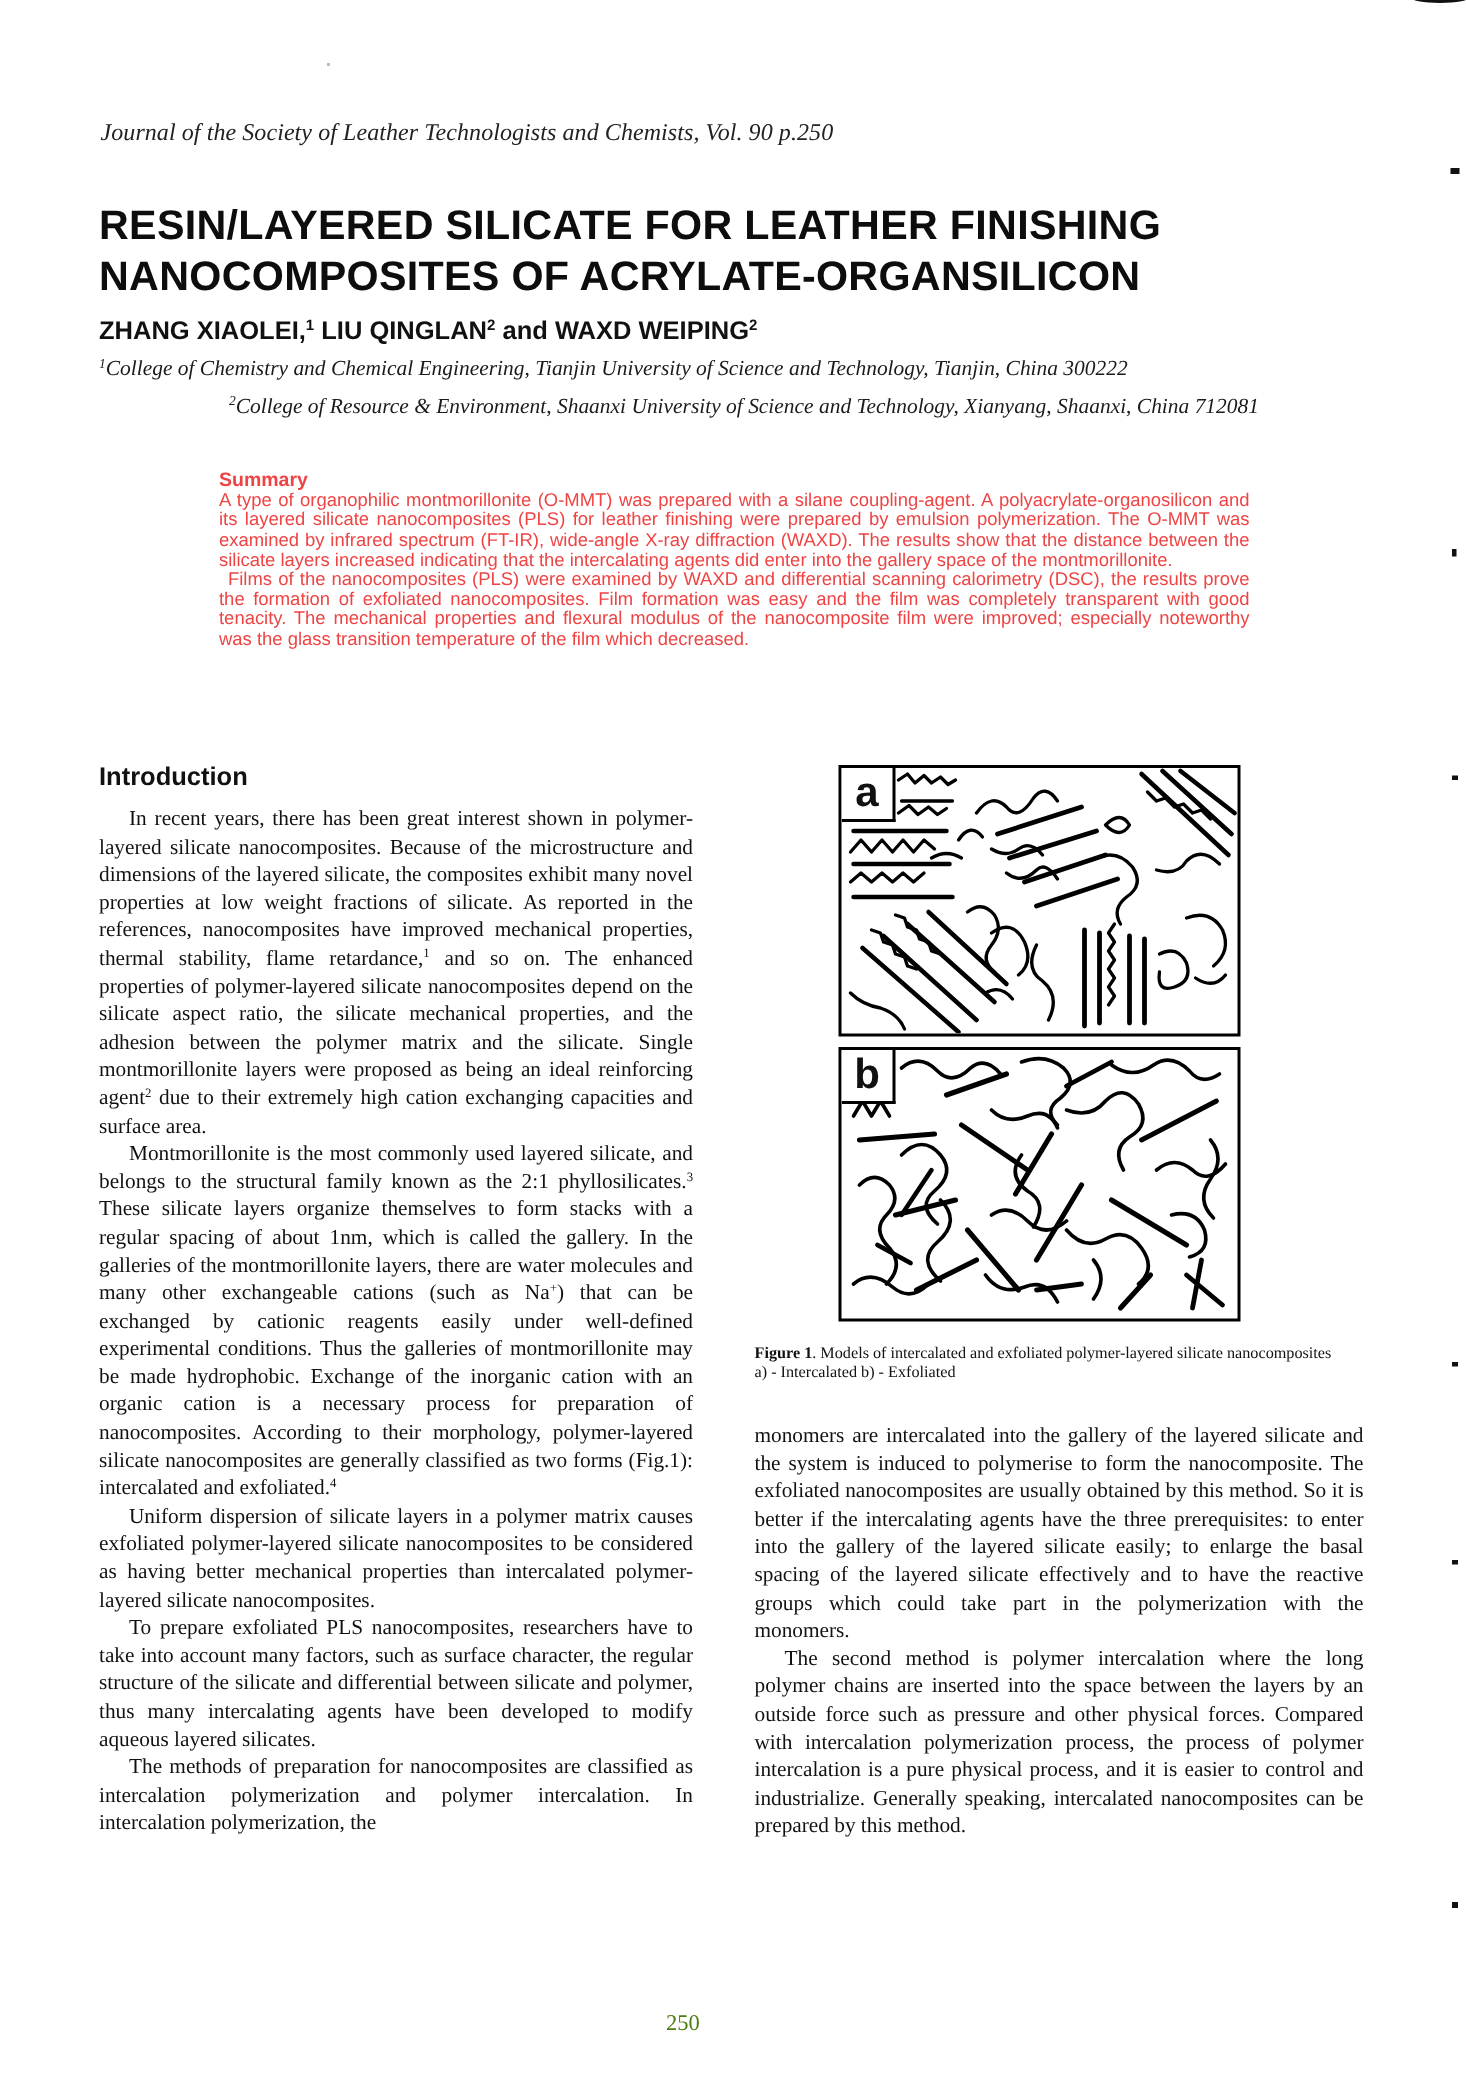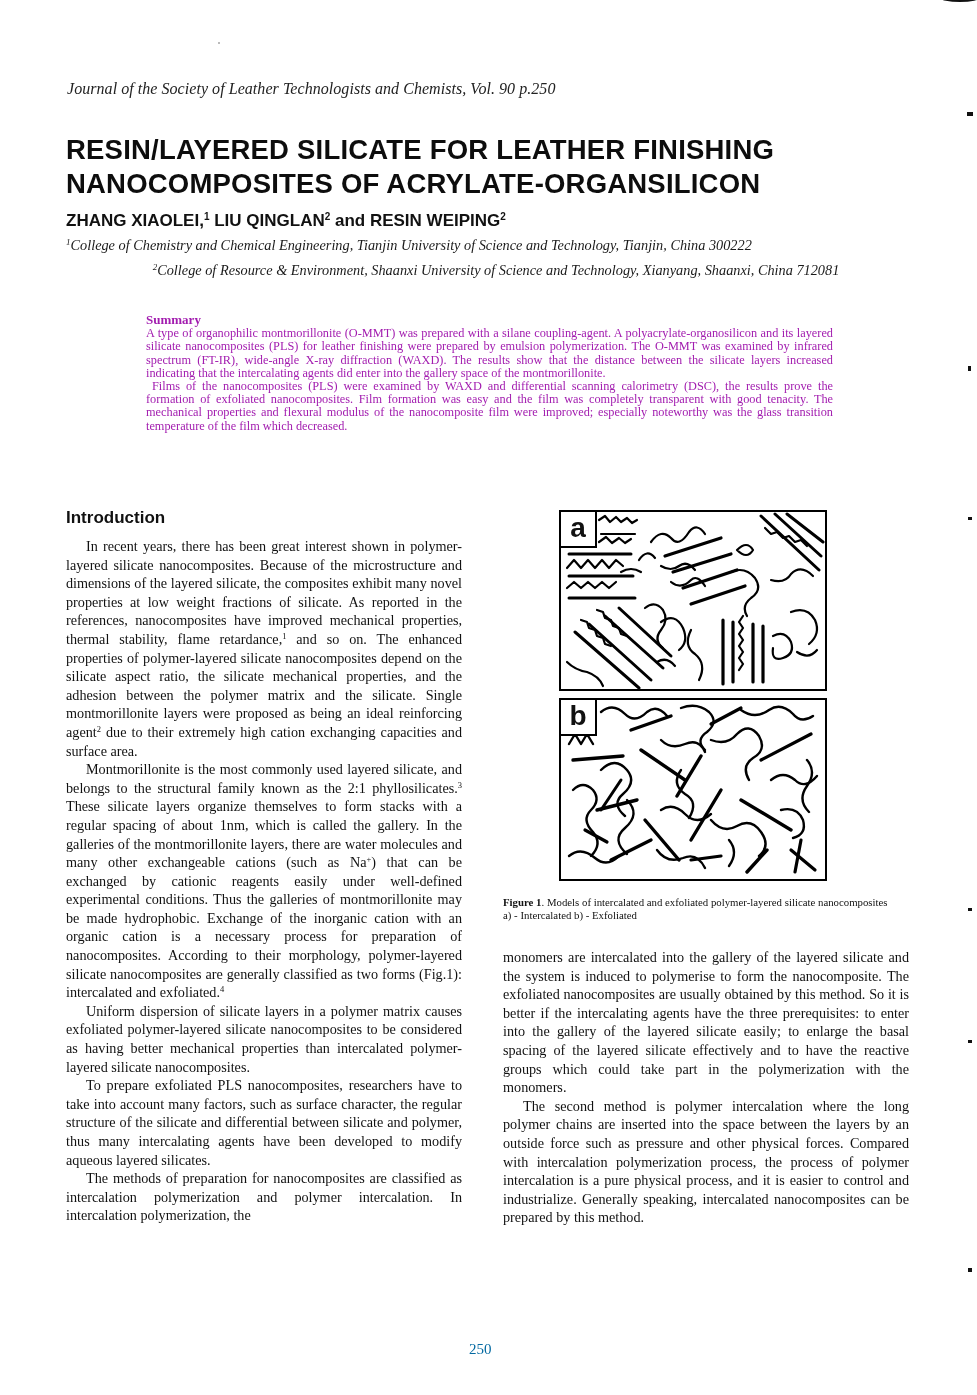--- a/index.html
+++ b/index.html
@@ -26,22 +26,22 @@
   .affil {
     position: absolute; left: 66px; width: 860px;
     font-family: "Liberation Serif", serif; font-style: italic;
     font-size: 14.3px; color: #1a1a1a; white-space: nowrap;
   }
   .affil sup { font-size: 9px; vertical-align: 5px; }
   .affil-1 { top: 237px; }
   .affil-2 { top: 262px; text-align: center; }
   .summary {
     position: absolute; left: 146px; top: 313px; width: 687px;
-    font-family: Liberation Serif, serif; font-size: 12.3px; line-height: 13.2px;
-    text-align: justify; color: #a21caf;
+    font-family: Liberation Sans, sans-serif; font-size: 12.3px; line-height: 13.2px;
+    text-align: justify; color: #ef4444;
   }
   .summary-heading { font-weight: bold; font-size: 13px; display: block; margin-bottom: 1px; }
   .summary p { margin: 0; }
   .summary p.indent { text-indent: 6px; }
   .intro-heading {
     position: absolute; left: 66px; top: 508px;
     font-family: "Liberation Sans", sans-serif; font-weight: bold; font-size: 17px; color: #111;
   }
   .col {
     position: absolute; font-family: "Liberation Serif", serif;
@@ -67,22 +67,22 @@
     font-family: "Liberation Sans", sans-serif; font-weight: bold; font-size: 28px;
     line-height: 32px; text-align: center; z-index: 2;
   }
   .panel svg { position: absolute; left: 0; top: 0; }
   .caption {
     position: absolute; left: 503px; top: 896px; width: 410px;
     font-family: "Liberation Serif", serif; font-size: 10.8px; line-height: 13.3px; color: #111;
   }
   .caption b { font-weight: bold; }
   .page-number {
-    position: absolute; left: 469px; top: 1341px;
-    font-family: "Liberation Serif", serif; font-size: 15px; color: #0369a1;
+    position: absolute; left: 444px; top: 1341px;
+    font-family: "Liberation Serif", serif; font-size: 15px; color: #4d7c0f;
   }
   .margin-mark { position: absolute; background: #111; }
   .top-corner {
     position: absolute; left: 940px; top: -6px; width: 40px; height: 8px;
     background: #111; border-radius: 50%;
   }
   .scan-dot { position: absolute; left: 218px; top: 42px; width: 2px; height: 2px; background: #bbb; }
 </style>
 </head>
 <body>
@@ -91,21 +91,21 @@
 <div class="scan-dot"></div>
 
 <div class="journal-header">Journal of the Society of Leather Technologists and Chemists, Vol. 90 p.250</div>
 
 <div class="title">
   <div>RESIN/LAYERED SILICATE FOR LEATHER FINISHING</div>
   <div>NANOCOMPOSITES OF ACRYLATE-ORGANSILICON</div>
 </div>
 
 <div class="authors">
-  <span>ZHANG XIAOLEI,</span><sup>1</sup><span> LIU QINGLAN</span><sup>2</sup><span> and RESIN WEIPING</span><sup>2</sup>
+  <span>ZHANG XIAOLEI,</span><sup>1</sup><span> LIU QINGLAN</span><sup>2</sup><span> and WAXD WEIPING</span><sup>2</sup>
 </div>
 
 <div class="affil affil-1">
   <sup>1</sup><span>College of Chemistry and Chemical Engineering, Tianjin University of Science and Technology, Tianjin, China 300222</span>
 </div>
 <div class="affil affil-2">
   <sup>2</sup><span>College of Resource &amp; Environment, Shaanxi University of Science and Technology, Xianyang, Shaanxi, China 712081</span>
 </div>
 
 <div class="summary">

